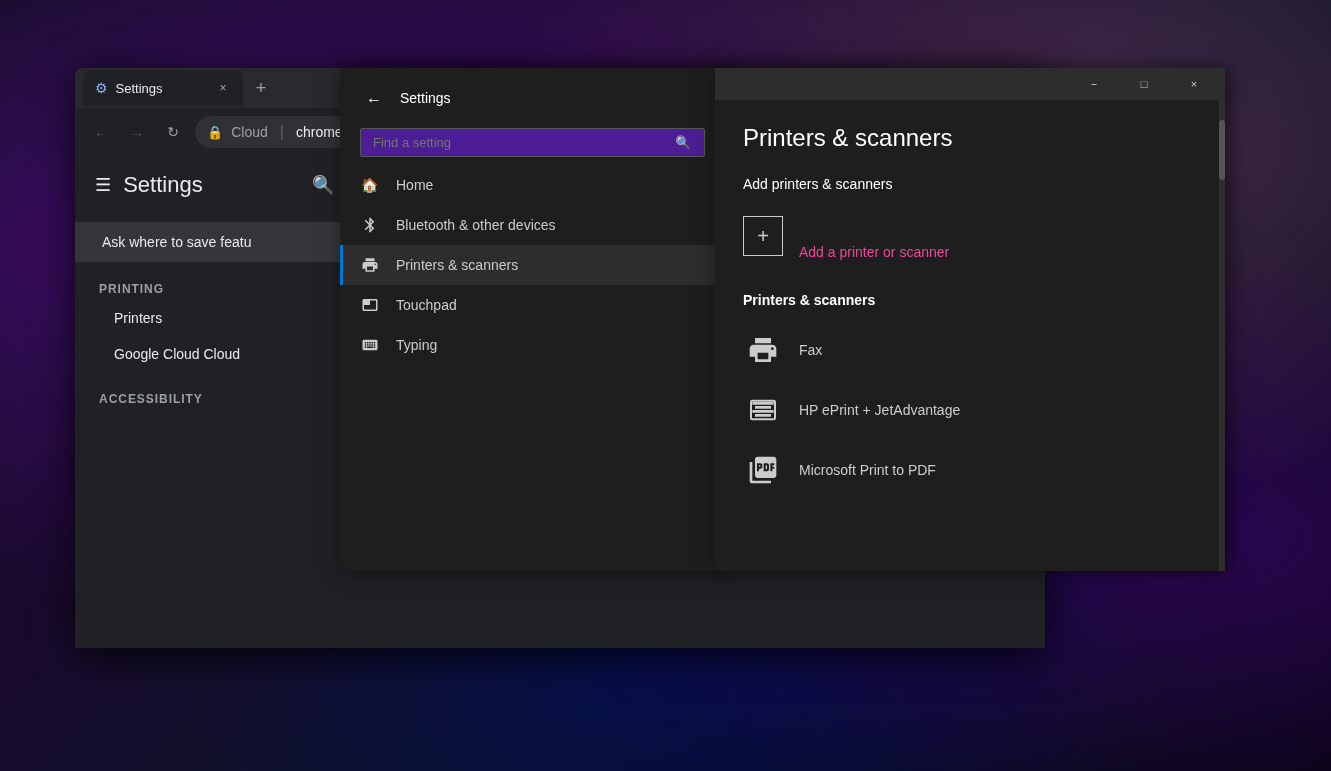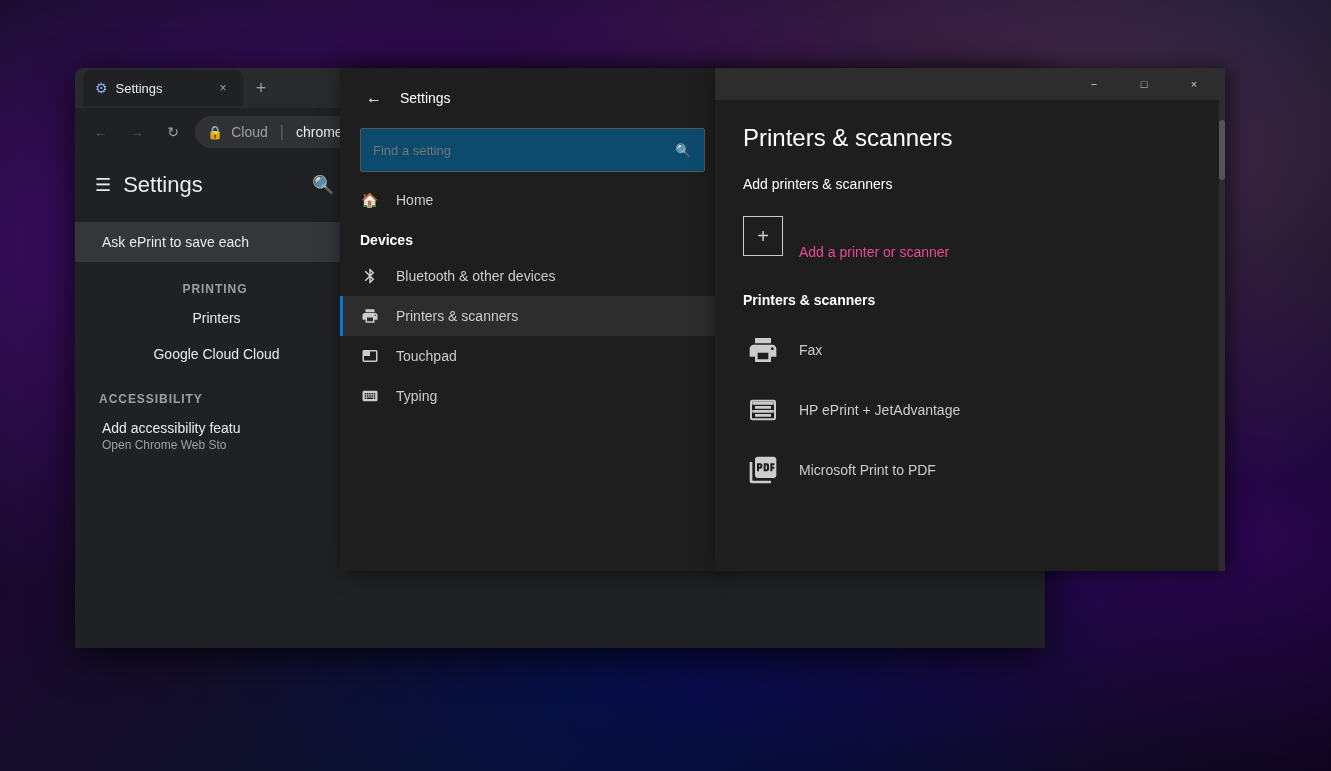--- a/index.html
+++ b/index.html
@@ -257,21 +257,21 @@
     }
 
     .save-bar {
       background: #35363a;
       padding: 12px 24px;
       color: #e8eaed;
       font-size: 14px;
       cursor: pointer;
     }
 
-    .printing-section { margin-top: 8px; text-align: center; }
+    .printing-section { margin-top: 8px; }
 
     .section-header {
       color: #9aa0a6;
       font-size: 12px;
       padding: 12px 24px 4px;
       font-weight: 600;
       text-transform: uppercase;
       letter-spacing: 0.08em;
     }
 
@@ -326,24 +326,24 @@
       justify-content: center;
     }
 
     .win-settings-title {
       color: #ffffff;
       font-size: 14px;
     }
 
     .win-search-bar {
       margin: 8px 20px;
-      background: #0c4a6e;
+      background: #4c1d95;
       border: 1px solid #555;
       border-radius: 2px;
-      height: 44px;
+      height: 29px;
       display: flex;
       align-items: center;
       padding: 0 12px;
       gap: 4px;
     }
 
     .win-search-input {
       background: transparent;
       border: none;
       outline: none;
@@ -570,35 +570,31 @@
 
     <div class="chrome-sidebar">
       <div class="settings-header">
         <span class="hamburger-icon">☰</span>
         <span class="settings-title">Settings</span>
         <span class="settings-search-icon">🔍</span>
       </div>
 
       <div class="chrome-settings-content">
         <div class="save-bar settings-item">
-          <span>Ask ePrint to save each</span>
+          <span>Ask where to save featu</span>
         </div>
 
         <div class="printing-section">
           <div class="section-header">Printing</div>
           <div class="settings-item">Printers</div>
           <div class="settings-item">Google Cloud Cloud</div>
         </div>
 
         <div class="accessibility-section">
           <div class="section-header">Accessibility</div>
-          <div class="accessibility-item settings-item">
-            <div class="acc-item-main">Add accessibility featu</div>
-            <div class="acc-item-sub">Open Chrome Web Sto</div>
-          </div>
         </div>
       </div>
     </div>
 
   </div>
 </div>
 
 <div class="win-settings-overlay">
   <div class="win-settings-header">
     <div class="win-back-btn">←</div>
@@ -608,21 +604,20 @@
   <div class="win-search-bar">
     <input class="win-search-input" type="text" placeholder="Find a setting" style="">
     <span class="win-search-icon">🔍</span>
   </div>
 
   <div class="win-nav-item">
     <span class="win-nav-icon">🏠</span>
     <span>Home</span>
   </div>
 
-  <div class="win-section-label">Devices</div>
 
   <div class="win-nav-item">
     <span class="win-nav-icon">
       <svg viewBox="0 0 24 24" width="18" height="18" fill="#cccccc">
         <path d="M17.71 7.71L12 2h-1v7.59L6.41 5 5 6.41 10.59 12 5 17.59 6.41 19 11 14.41V22h1l5.71-5.71-4.3-4.29 4.3-4.29zM13 5.83l1.88 1.88L13 9.59V5.83zm1.88 10.46L13 18.17v-3.76l1.88 1.88z"></path>
       </svg>
     </span>
     <span>Bluetooth &amp; other devices</span>
   </div>
 

